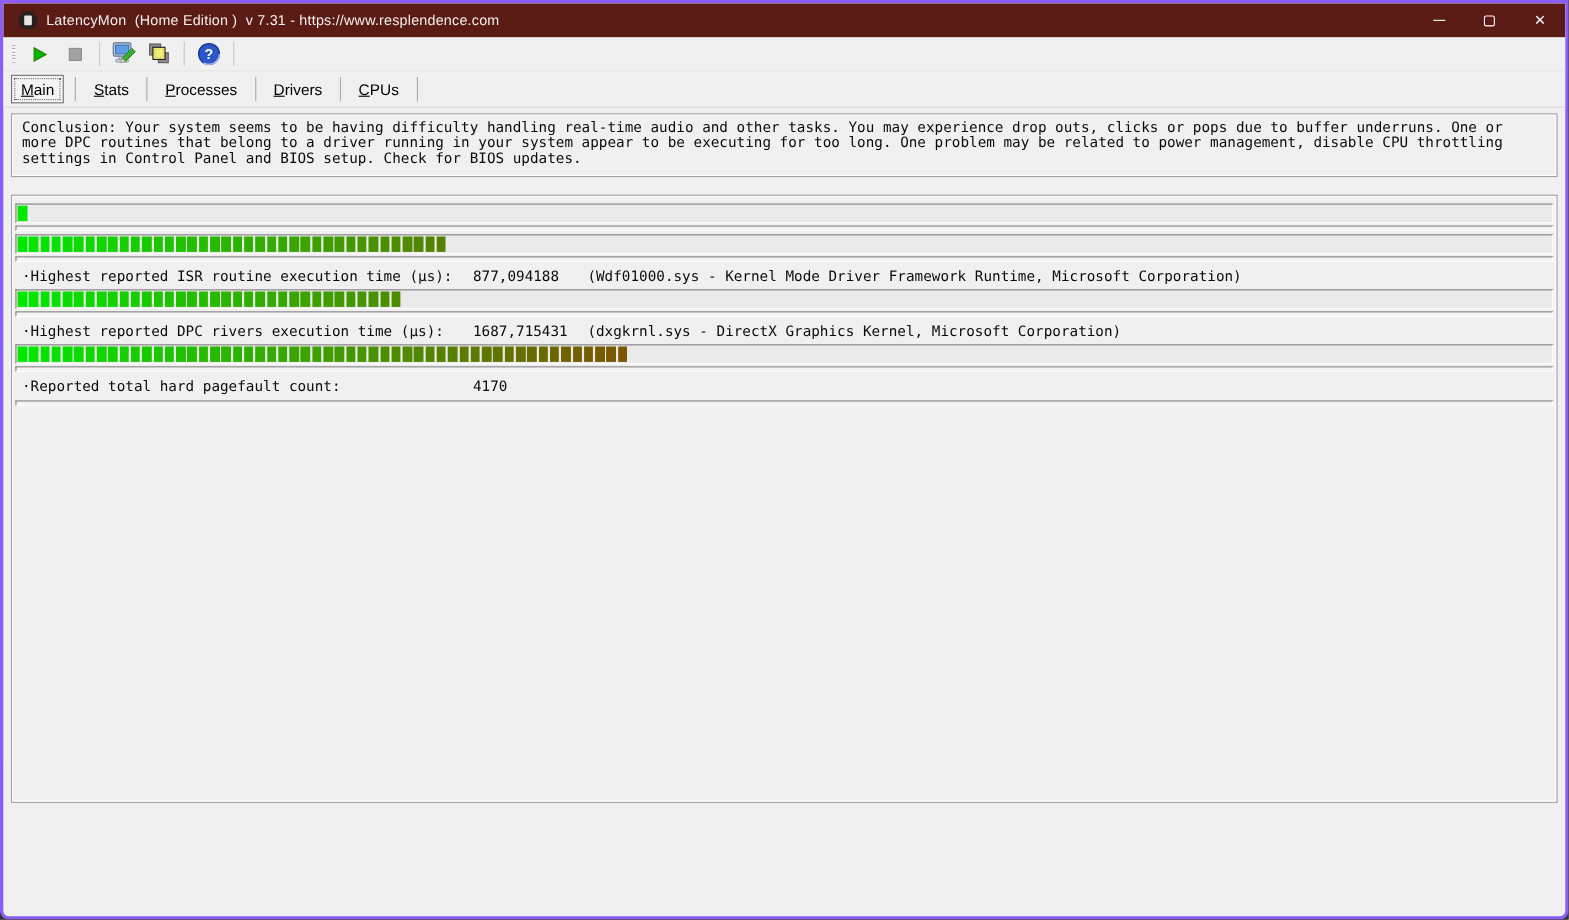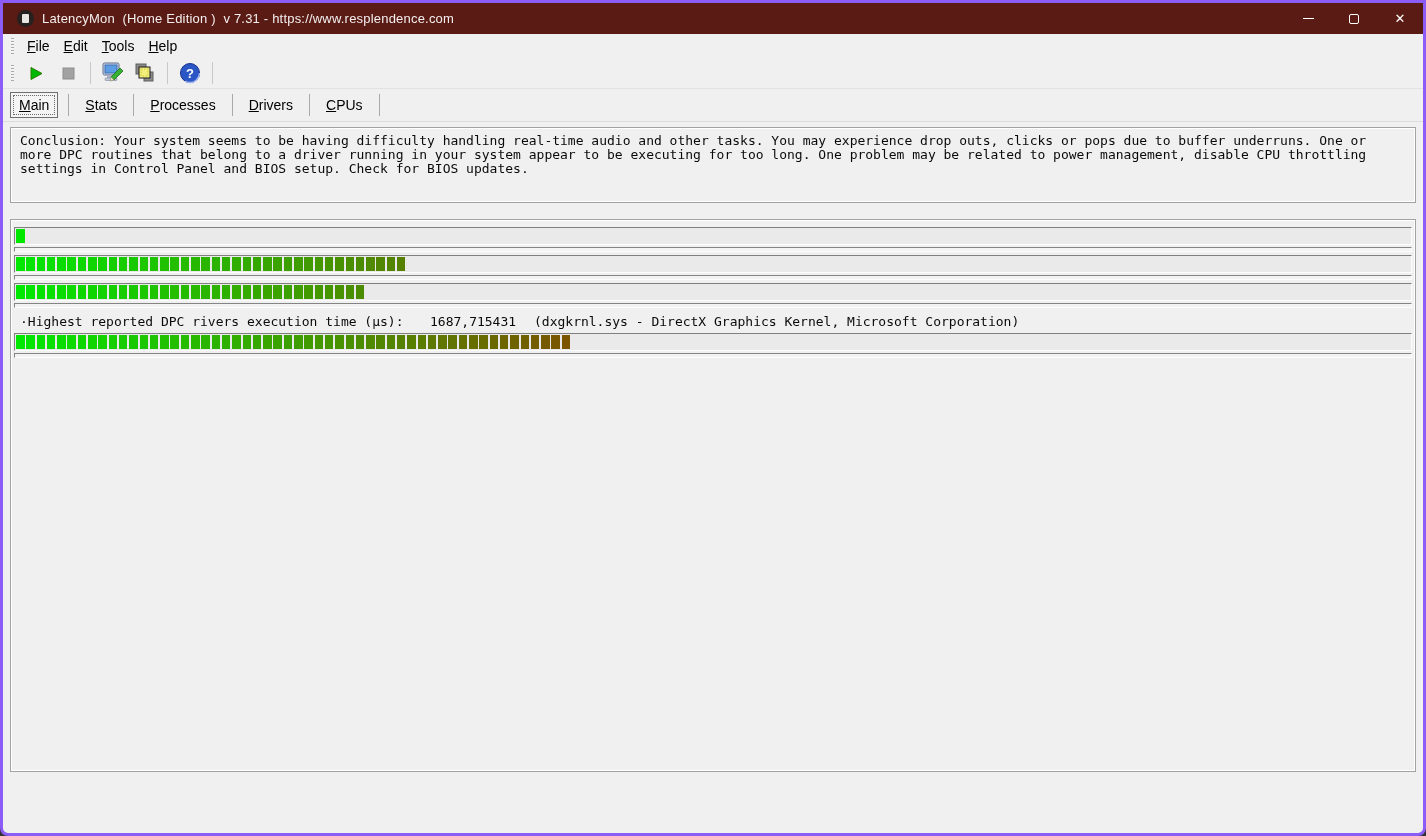--- a/index.html
+++ b/index.html
@@ -82,21 +82,21 @@
   .content { flex:1; padding-top:5px; overflow:hidden; }
   .panel {
     margin:0 7px; background:#f0f0f0;
     border:1px solid #a2a2a2;
     box-shadow: inset 0 0 0 1px #ffffff;
     font-family:"DejaVu Sans Mono","Liberation Mono",monospace;
     font-size:13px; color:#0a0a0a;
   }
   .panel-analysis { height:52px; padding:6px 9px 0 9px; margin-bottom:4px; }
   .panel-analysis .line { height:21px; line-height:21px; white-space:pre; }
-  .panel-conclusion { height:76px; padding:6px 22px 0 9px; margin-bottom:16px; line-height:14px; }
+  .panel-conclusion { height:58px; padding:6px 22px 0 9px; margin-bottom:16px; line-height:14px; }
   .panel-stats { height:553px; padding:6px 9px 0 9px; }
 
   .col-label { display:inline-block; width:410px; white-space:pre; }
   .col-value { display:inline-block; min-width:104px; white-space:pre; }
   .col-info  { white-space:pre; }
 
   .stat-line { height:21px; line-height:21px; white-space:nowrap; }
 
   .led-bar {
     height:18px; margin:1px -6px 2px -6px;
@@ -134,29 +134,20 @@
         </div>
       <div class="win-btn">
           <span class="glyph-max"></span>
         </div>
       <div class="win-btn">
           <span class="glyph-close">✕</span>
         </div>
     </div>
   </div>
 
-  <div class="menubar">
-    <div class="gripper"></div>
-    <div style="display:flex;">
-        <div class="menu-item"><u>F</u>ile</div>
-        <div class="menu-item"><u>E</u>dit</div>
-        <div class="menu-item"><u>T</u>ools</div>
-        <div class="menu-item"><u>H</u>elp</div>
-      </div>
-  </div>
 
   <div class="toolbar">
     <div class="gripper"></div>
     <div class="tb-btn">
       <svg width="15" height="15">
         <path d="M2 1.5 L13 7.5 L2 13.5 Z" fill="#00b800" stroke="#2f7a00" stroke-width="1"></path>
       </svg>
     </div>
     <div class="tb-btn">
       <svg width="13" height="13">
@@ -216,26 +207,31 @@
     <div class="panel panel-stats">
         <div>
           <div class="led-bar"><span class="led-seg" style="background: rgb(0, 232, 0);"></span></div>
           <div class="groove"></div>
         </div>
         <div>
           <div class="led-bar"><span class="led-seg" style="background: rgb(0, 232, 0);"></span><span class="led-seg" style="background: rgb(2, 229, 0);"></span><span class="led-seg" style="background: rgb(5, 226, 0);"></span><span class="led-seg" style="background: rgb(7, 224, 0);"></span><span class="led-seg" style="background: rgb(9, 221, 0);"></span><span class="led-seg" style="background: rgb(12, 218, 0);"></span><span class="led-seg" style="background: rgb(14, 215, 0);"></span><span class="led-seg" style="background: rgb(16, 213, 0);"></span><span class="led-seg" style="background: rgb(19, 210, 0);"></span><span class="led-seg" style="background: rgb(21, 207, 0);"></span><span class="led-seg" style="background: rgb(23, 204, 0);"></span><span class="led-seg" style="background: rgb(25, 201, 0);"></span><span class="led-seg" style="background: rgb(28, 199, 0);"></span><span class="led-seg" style="background: rgb(30, 196, 0);"></span><span class="led-seg" style="background: rgb(32, 193, 0);"></span><span class="led-seg" style="background: rgb(35, 190, 0);"></span><span class="led-seg" style="background: rgb(37, 188, 0);"></span><span class="led-seg" style="background: rgb(39, 185, 0);"></span><span class="led-seg" style="background: rgb(42, 182, 0);"></span><span class="led-seg" style="background: rgb(44, 179, 0);"></span><span class="led-seg" style="background: rgb(46, 176, 0);"></span><span class="led-seg" style="background: rgb(49, 174, 0);"></span><span class="led-seg" style="background: rgb(51, 171, 0);"></span><span class="led-seg" style="background: rgb(53, 168, 0);"></span><span class="led-seg" style="background: rgb(56, 165, 0);"></span><span class="led-seg" style="background: rgb(58, 163, 0);"></span><span class="led-seg" style="background: rgb(60, 160, 0);"></span><span class="led-seg" style="background: rgb(63, 157, 0);"></span><span class="led-seg" style="background: rgb(65, 154, 0);"></span><span class="led-seg" style="background: rgb(67, 151, 0);"></span><span class="led-seg" style="background: rgb(69, 149, 0);"></span><span class="led-seg" style="background: rgb(72, 146, 0);"></span><span class="led-seg" style="background: rgb(74, 143, 0);"></span><span class="led-seg" style="background: rgb(76, 140, 0);"></span><span class="led-seg" style="background: rgb(79, 138, 0);"></span><span class="led-seg" style="background: rgb(81, 135, 0);"></span><span class="led-seg" style="background: rgb(83, 132, 0);"></span><span class="led-seg" style="background: rgb(86, 129, 0);"></span></div>
           <div class="groove"></div>
         </div>
         <div>
+          <div class="stat-line"><span class="col-label">·Highest reported ISR routine execution time (µs):</span><span class="col-value">877,094188</span><span class="col-info">(Wdf01000.sys - Kernel Mode Driver Framework Runtime, Microsoft Corporation)</span></div>
           <div class="led-bar"><span class="led-seg" style="background: rgb(0, 232, 0);"></span><span class="led-seg" style="background: rgb(2, 229, 0);"></span><span class="led-seg" style="background: rgb(5, 226, 0);"></span><span class="led-seg" style="background: rgb(7, 224, 0);"></span><span class="led-seg" style="background: rgb(9, 221, 0);"></span><span class="led-seg" style="background: rgb(12, 218, 0);"></span><span class="led-seg" style="background: rgb(14, 215, 0);"></span><span class="led-seg" style="background: rgb(16, 213, 0);"></span><span class="led-seg" style="background: rgb(19, 210, 0);"></span><span class="led-seg" style="background: rgb(21, 207, 0);"></span><span class="led-seg" style="background: rgb(23, 204, 0);"></span><span class="led-seg" style="background: rgb(25, 201, 0);"></span><span class="led-seg" style="background: rgb(28, 199, 0);"></span><span class="led-seg" style="background: rgb(30, 196, 0);"></span><span class="led-seg" style="background: rgb(32, 193, 0);"></span><span class="led-seg" style="background: rgb(35, 190, 0);"></span><span class="led-seg" style="background: rgb(37, 188, 0);"></span><span class="led-seg" style="background: rgb(39, 185, 0);"></span><span class="led-seg" style="background: rgb(42, 182, 0);"></span><span class="led-seg" style="background: rgb(44, 179, 0);"></span><span class="led-seg" style="background: rgb(46, 176, 0);"></span><span class="led-seg" style="background: rgb(49, 174, 0);"></span><span class="led-seg" style="background: rgb(51, 171, 0);"></span><span class="led-seg" style="background: rgb(53, 168, 0);"></span><span class="led-seg" style="background: rgb(56, 165, 0);"></span><span class="led-seg" style="background: rgb(58, 163, 0);"></span><span class="led-seg" style="background: rgb(60, 160, 0);"></span><span class="led-seg" style="background: rgb(63, 157, 0);"></span><span class="led-seg" style="background: rgb(65, 154, 0);"></span><span class="led-seg" style="background: rgb(67, 151, 0);"></span><span class="led-seg" style="background: rgb(69, 149, 0);"></span><span class="led-seg" style="background: rgb(72, 146, 0);"></span><span class="led-seg" style="background: rgb(74, 143, 0);"></span><span class="led-seg" style="background: rgb(76, 140, 0);"></span></div>
           <div class="groove"></div>
         </div>
         <div>
           <div class="stat-line"><span class="col-label">·Highest reported DPC rivers execution time (µs):</span><span class="col-value">1687,715431</span><span class="col-info">(dxgkrnl.sys - DirectX Graphics Kernel, Microsoft Corporation)</span></div>
           <div class="led-bar"><span class="led-seg" style="background: rgb(0, 232, 0);"></span><span class="led-seg" style="background: rgb(2, 229, 0);"></span><span class="led-seg" style="background: rgb(5, 226, 0);"></span><span class="led-seg" style="background: rgb(7, 224, 0);"></span><span class="led-seg" style="background: rgb(9, 221, 0);"></span><span class="led-seg" style="background: rgb(12, 218, 0);"></span><span class="led-seg" style="background: rgb(14, 215, 0);"></span><span class="led-seg" style="background: rgb(16, 213, 0);"></span><span class="led-seg" style="background: rgb(19, 210, 0);"></span><span class="led-seg" style="background: rgb(21, 207, 0);"></span><span class="led-seg" style="background: rgb(23, 204, 0);"></span><span class="led-seg" style="background: rgb(25, 201, 0);"></span><span class="led-seg" style="background: rgb(28, 199, 0);"></span><span class="led-seg" style="background: rgb(30, 196, 0);"></span><span class="led-seg" style="background: rgb(32, 193, 0);"></span><span class="led-seg" style="background: rgb(35, 190, 0);"></span><span class="led-seg" style="background: rgb(37, 188, 0);"></span><span class="led-seg" style="background: rgb(39, 185, 0);"></span><span class="led-seg" style="background: rgb(42, 182, 0);"></span><span class="led-seg" style="background: rgb(44, 179, 0);"></span><span class="led-seg" style="background: rgb(46, 176, 0);"></span><span class="led-seg" style="background: rgb(49, 174, 0);"></span><span class="led-seg" style="background: rgb(51, 171, 0);"></span><span class="led-seg" style="background: rgb(53, 168, 0);"></span><span class="led-seg" style="background: rgb(56, 165, 0);"></span><span class="led-seg" style="background: rgb(58, 163, 0);"></span><span class="led-seg" style="background: rgb(60, 160, 0);"></span><span class="led-seg" style="background: rgb(63, 157, 0);"></span><span class="led-seg" style="background: rgb(65, 154, 0);"></span><span class="led-seg" style="background: rgb(67, 151, 0);"></span><span class="led-seg" style="background: rgb(69, 149, 0);"></span><span class="led-seg" style="background: rgb(72, 146, 0);"></span><span class="led-seg" style="background: rgb(74, 143, 0);"></span><span class="led-seg" style="background: rgb(76, 140, 0);"></span><span class="led-seg" style="background: rgb(79, 138, 0);"></span><span class="led-seg" style="background: rgb(81, 135, 0);"></span><span class="led-seg" style="background: rgb(83, 132, 0);"></span><span class="led-seg" style="background: rgb(86, 129, 0);"></span><span class="led-seg" style="background: rgb(88, 126, 0);"></span><span class="led-seg" style="background: rgb(90, 124, 0);"></span><span class="led-seg" style="background: rgb(93, 121, 0);"></span><span class="led-seg" style="background: rgb(95, 118, 0);"></span><span class="led-seg" style="background: rgb(97, 115, 0);"></span><span class="led-seg" style="background: rgb(100, 113, 0);"></span><span class="led-seg" style="background: rgb(102, 110, 0);"></span><span class="led-seg" style="background: rgb(104, 107, 0);"></span><span class="led-seg" style="background: rgb(106, 104, 0);"></span><span class="led-seg" style="background: rgb(109, 101, 0);"></span><span class="led-seg" style="background: rgb(111, 99, 0);"></span><span class="led-seg" style="background: rgb(113, 96, 0);"></span><span class="led-seg" style="background: rgb(116, 93, 0);"></span><span class="led-seg" style="background: rgb(118, 90, 0);"></span><span class="led-seg" style="background: rgb(120, 88, 0);"></span><span class="led-seg" style="background: rgb(123, 85, 0);"></span></div>
           <div class="groove"></div>
         </div>
+        <div>
+          <div class="stat-line"><span class="col-label">·Reported total hard pagefault count:</span><span class="col-value">4170</span></div>
+          <div class="groove"></div>
+        </div>
       </div>
 
   </div>
 
 
 </div>
 
 </body></html>

